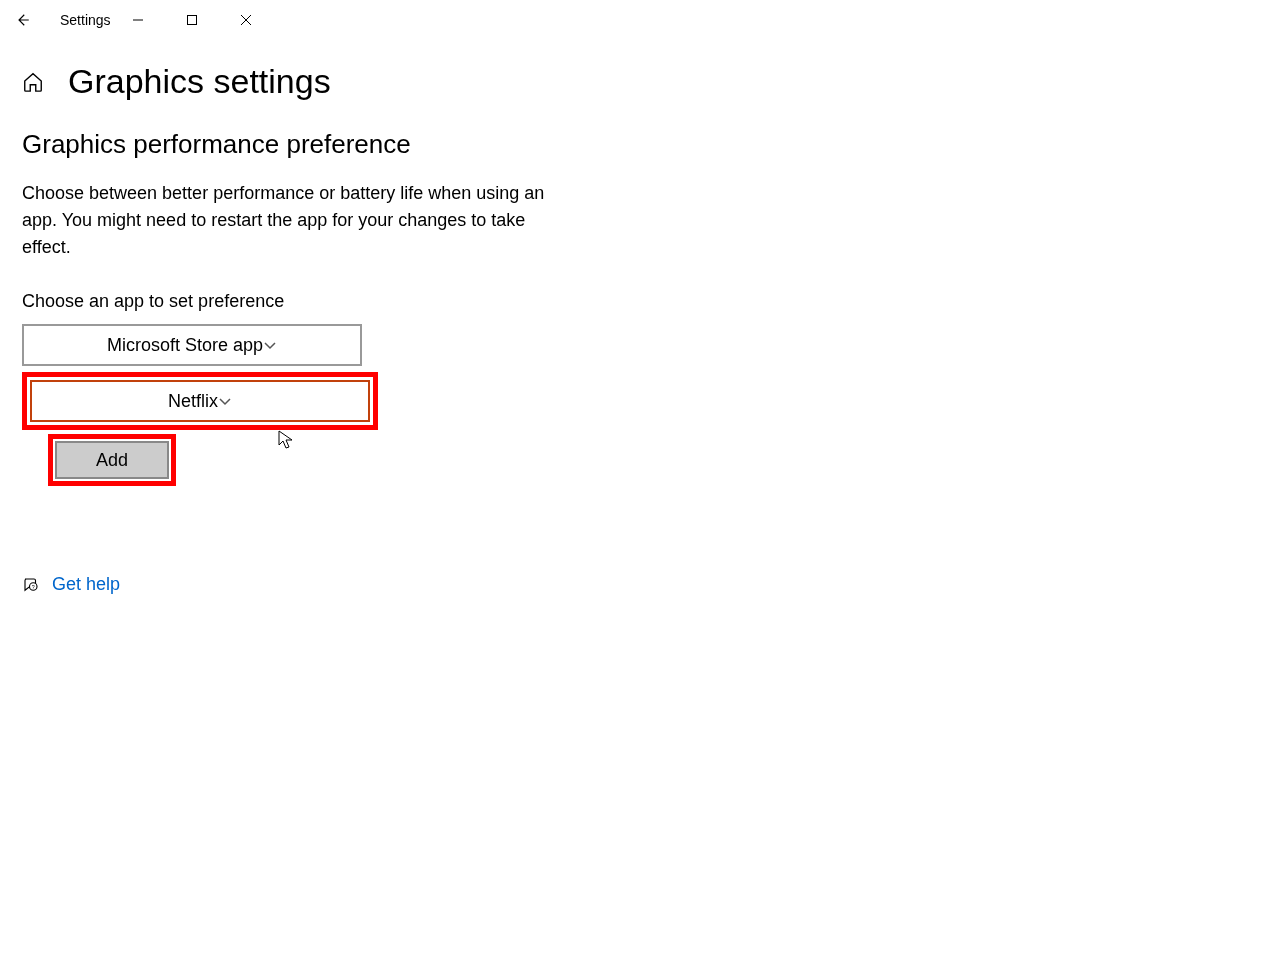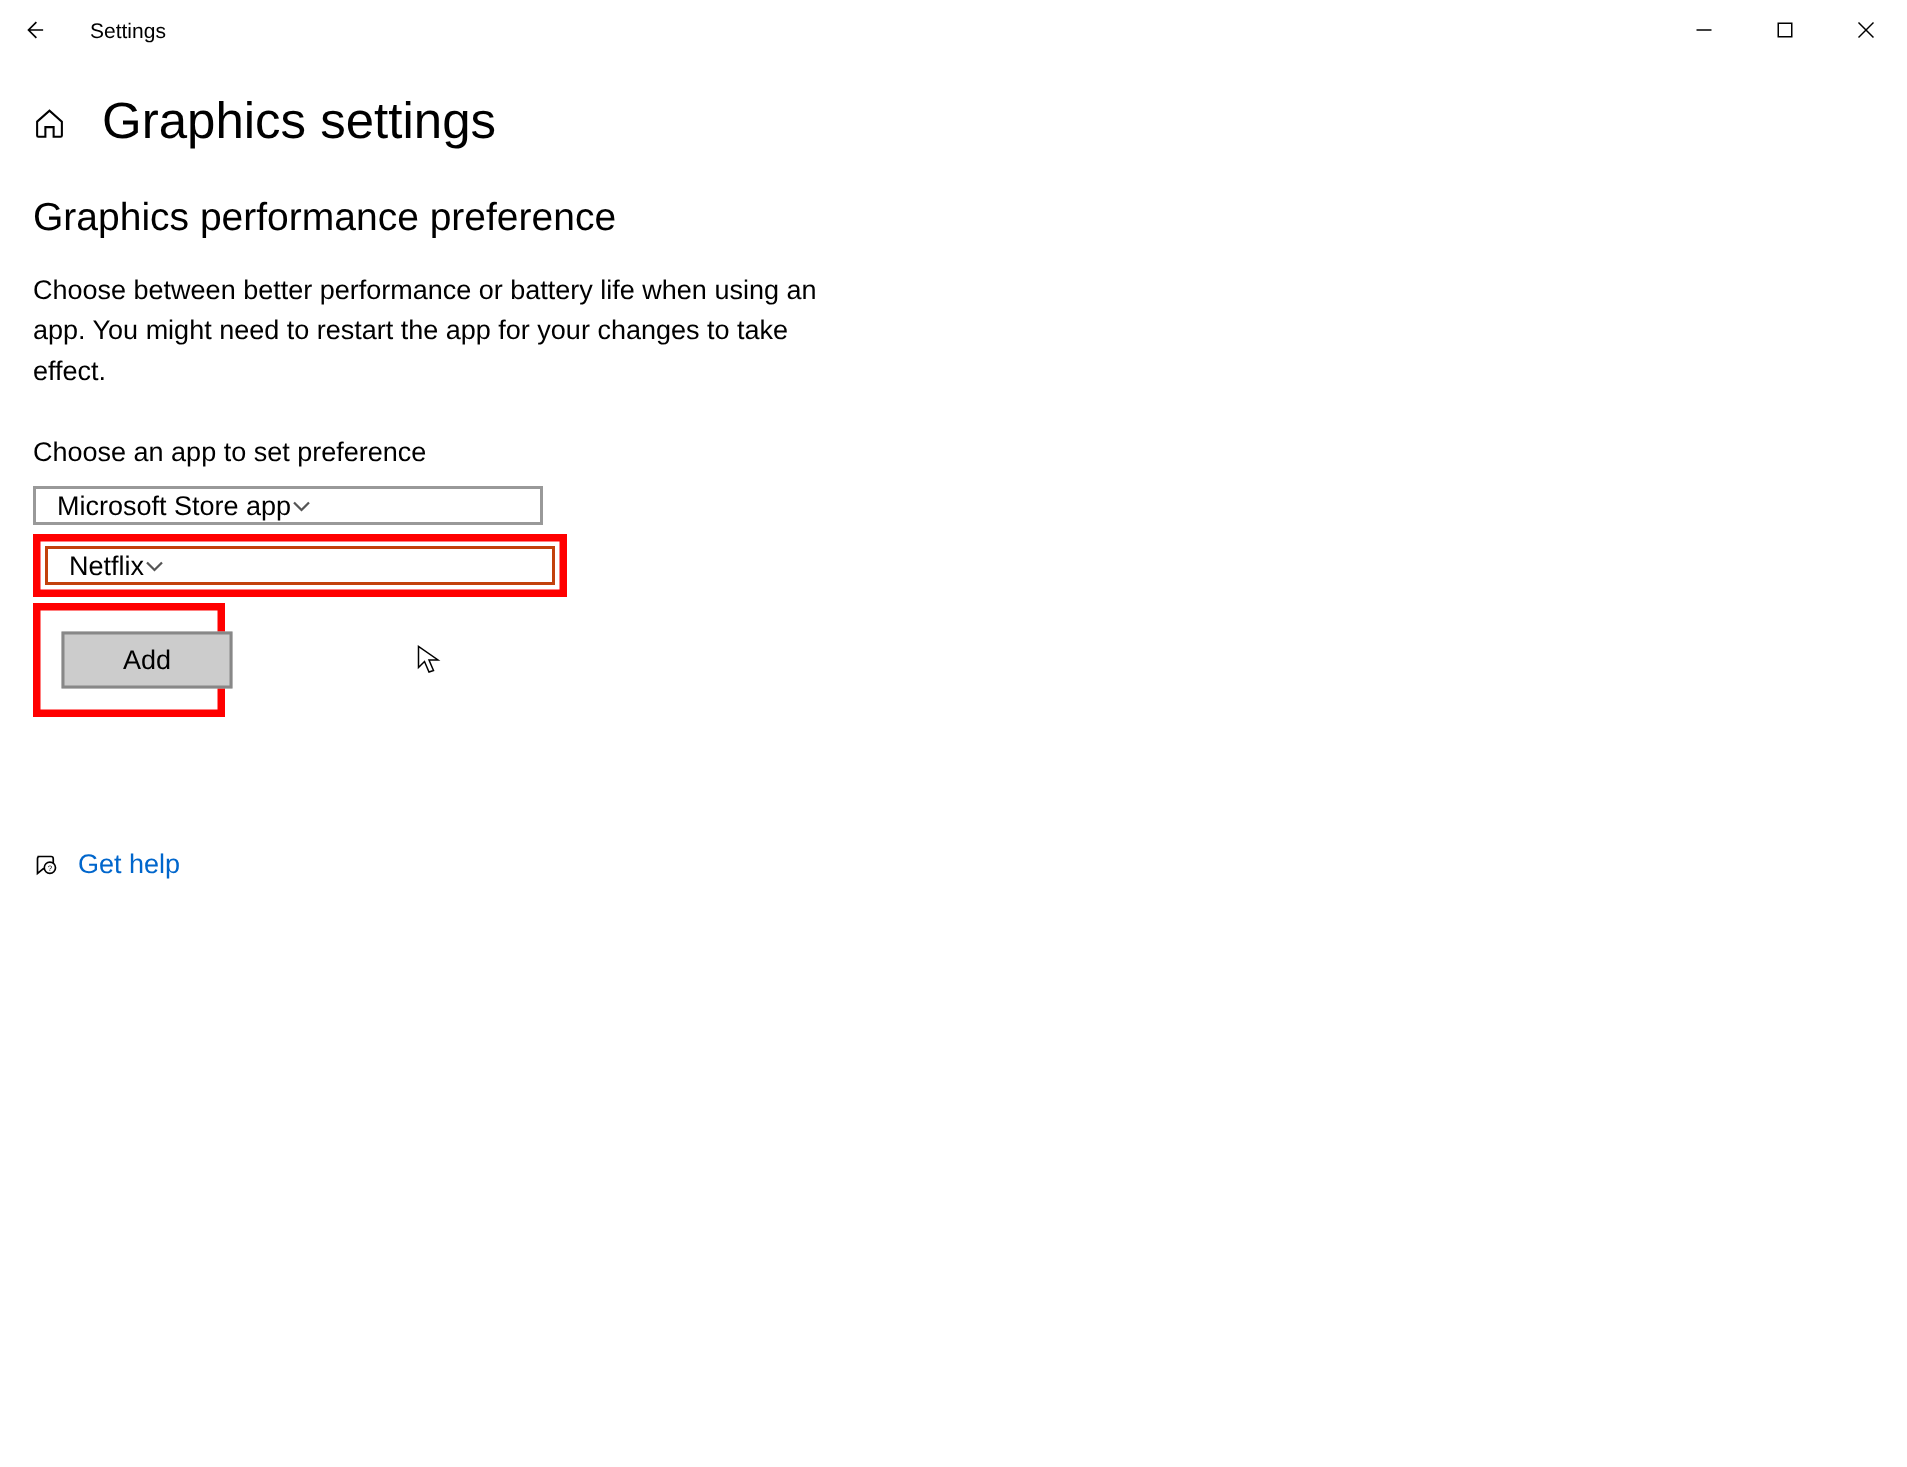--- a/index.html
+++ b/index.html
@@ -12,21 +12,20 @@
       background: #ffffff;
       color: #000000;
       width: 1271px;
       height: 978px;
       overflow: hidden;
     }
     .titlebar {
       height: 40px;
       display: flex;
       align-items: center;
-      justify-content: space-between;
       padding: 0 0 0 10px;
     }
     .titlebar-left {
       display: flex;
       align-items: center;
       gap: 26px;
     }
     .back-btn {
       width: 24px;
       height: 40px;
@@ -86,26 +85,26 @@
       line-height: 1.5;
       max-width: 540px;
       margin-bottom: 30px;
     }
     .label {
       font-size: 18px;
       margin-bottom: 12px;
     }
     .dropdown {
       width: 340px;
-      height: 26px;
+      height: 42px;
       border: 2px solid #999999;
       background: #ffffff;
       display: flex;
       align-items: center;
-      justify-content: flex-start;
+      justify-content: center;
       padding: 0 14px;
       cursor: pointer;
       font-size: 18px;
     }
     .dropdown .chev {
       width: 14px;
       height: 14px;
     }
     .highlight-box-1 {
       border: 5px solid #ff0000;
@@ -113,21 +112,22 @@
       width: 356px;
       margin-top: 6px;
     }
     .highlight-box-1 .dropdown {
       border: 2px solid #c2410c;
     }
     .highlight-box-2 {
       border: 5px solid #ff0000;
       width: 128px;
       margin-top: 4px;
-      padding: 14px;
+      padding: 2px;
+      margin-left: 26px;
     }
     .add-btn {
       width: 114px;
       height: 38px;
       background: #cccccc;
       border: 2px solid #888888;
       display: flex;
       align-items: center;
       justify-content: center;
       font-size: 18px;

